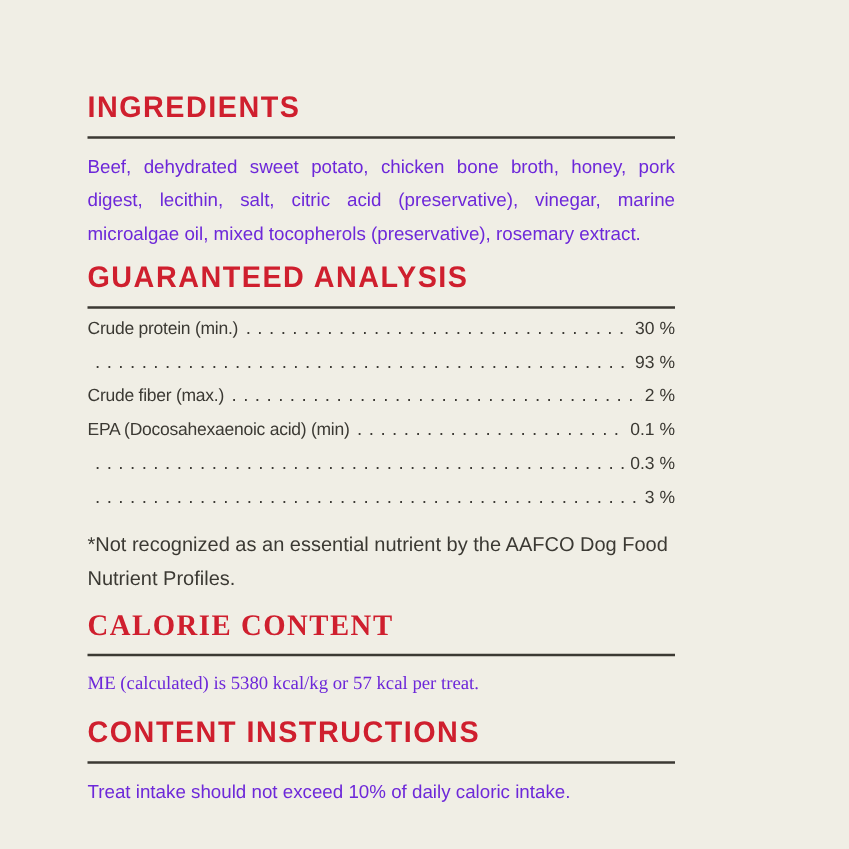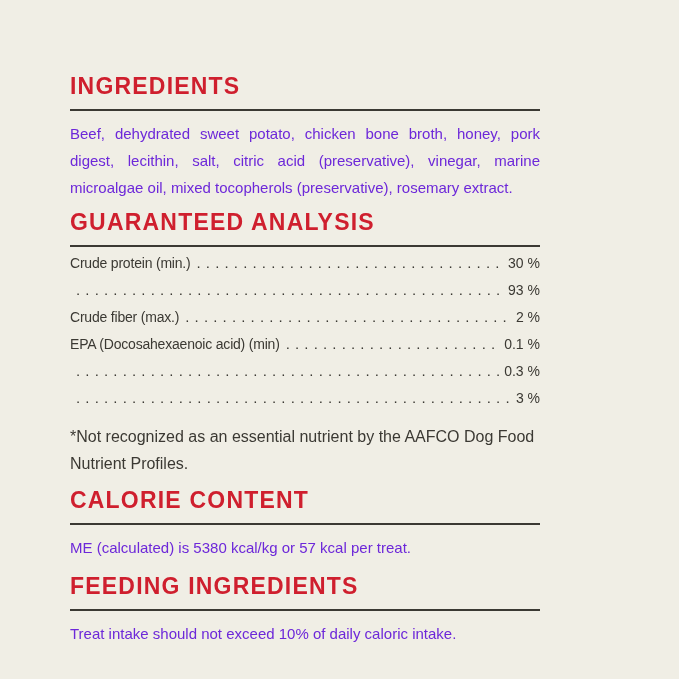--- a/index.html
+++ b/index.html
@@ -72,21 +72,21 @@
   .ga-value {
     flex: 0 0 auto;
     text-align: center;
   }
   .footnote {
     margin: 7px 0 0 0;
     font-size: 16px;
     line-height: 27px;
   }
   .gap-sm { margin-top: 9px; }
-  .gap-md { margin-top: 11px; }
+  .gap-md { margin-top: 11px; font-family: Liberation Serif, serif; }
   .gap-lg { margin-top: 13px; }
 </style>
 </head>
 <body>
 
 <div class="label-panel">
 
   <section>
     <h2 class="section-title">INGREDIENTS</h2>
     <div class="rule"></div>
@@ -130,18 +130,18 @@
     <p class="footnote">*Not recognized as an essential nutrient by the AAFCO Dog Food Nutrient Profiles.</p>
   </section>
 
   <section class="gap-md">
     <h2 class="section-title">CALORIE CONTENT</h2>
     <div class="rule"></div>
     <p class="body-text">ME (calculated) is 5380 kcal/kg or 57 kcal per treat.</p>
   </section>
 
   <section class="gap-lg">
-    <h2 class="section-title">FEEDING INGREDIENTS</h2>
+    <h2 class="section-title">CONTENT INSTRUCTIONS</h2>
     <div class="rule"></div>
     <p class="body-text">Treat intake should not exceed 10% of daily caloric intake.</p>
   </section>
 
 </div>
 
 </body></html>

